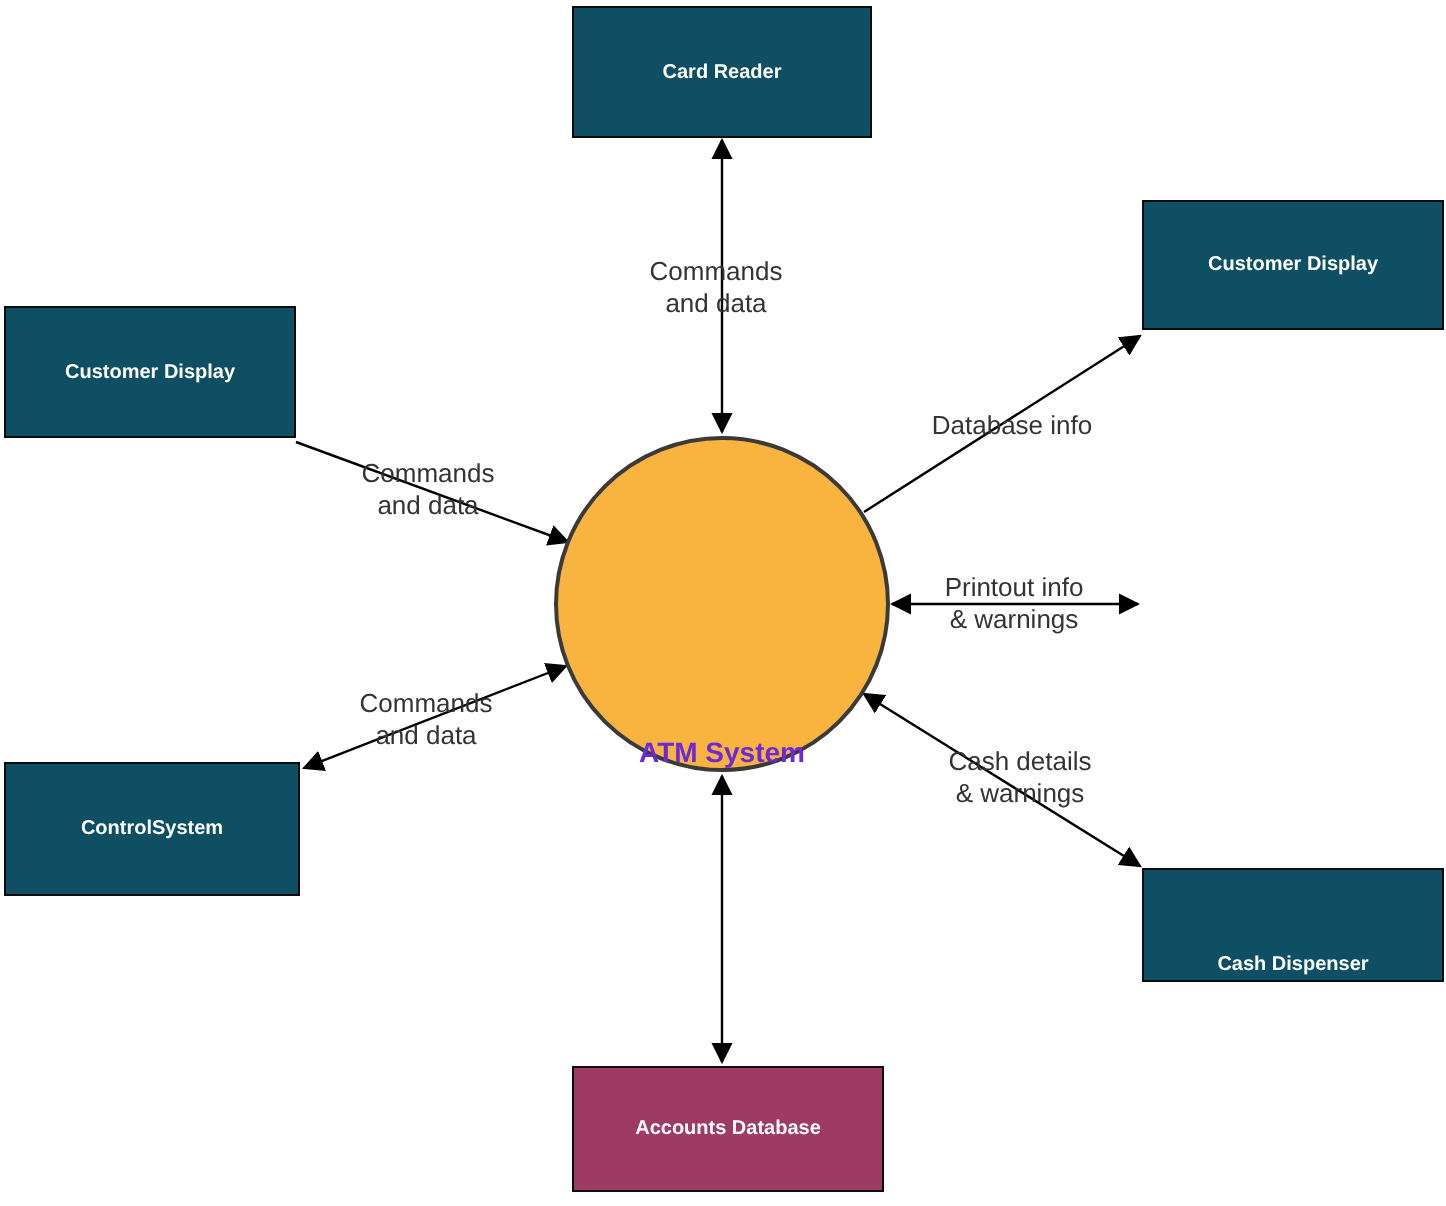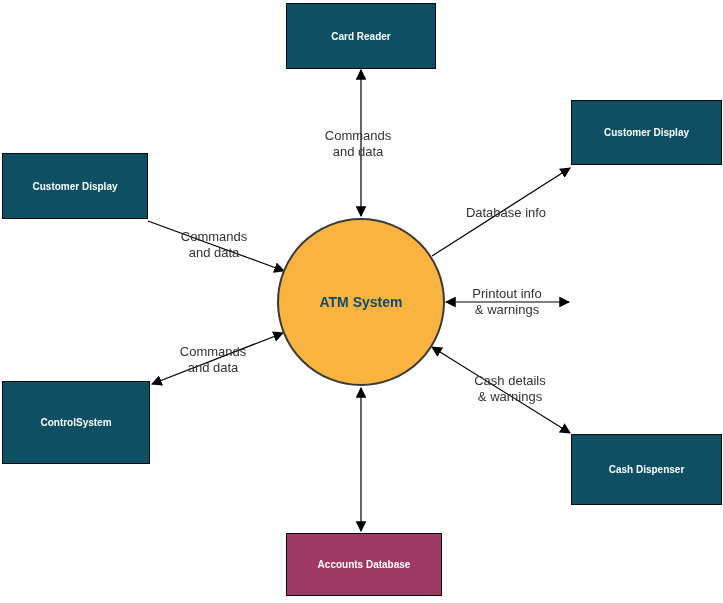--- a/index.html
+++ b/index.html
@@ -14,22 +14,22 @@
     position:absolute;display:flex;align-items:center;justify-content:center;
     text-align:center;font-weight:bold;font-size:10px;color:#ffffff;
     border:1.6px solid #0a0a0a;box-sizing:border-box;padding:2px;
   }
   .node.teal{background:var(--node-teal,#0e4f63);}
   .node.maroon{background:var(--node-maroon,#9e3a63);}
   .process{
     position:absolute;border-radius:50%;
     background:var(--process-fill,#f9b440);
     border:2px solid var(--process-border,#3a3a3a);
-    color:#0c4a6e;font-weight:bold;font-size:14px;
-    display:flex;align-items:center;justify-content:center;
+    color:#6d28d9;font-weight:bold;font-size:14px;
+    display:flex;align-items:flex-end;justify-content:center;
     box-sizing:border-box;text-align:center;
   }
   .edge-label{
     position:absolute;font-size:13px;line-height:16px;
     color:var(--label-text,#333333);text-align:center;white-space:pre-line;
   }
 </style>
 </head>
 <body>
 
@@ -52,29 +52,29 @@
 
   <div class="node teal" style="left:286px;top:3px;width:150px;height:66px;">
     <span>Card Reader</span>
   </div>
 
   <div class="node teal" style="left:571px;top:100px;width:151px;height:65px;">
     <span>Customer Display</span>
   </div>
 
 
-  <div class="node teal" style="left:571px;top:434px;width:151px;height:71px;">
+  <div class="node teal" style="left:571px;top:434px;width:151px;height:57px;align-items:flex-end;">
     <span>Cash Dispenser</span>
   </div>
 
   <div class="node teal" style="left:2px;top:153px;width:146px;height:66px;">
     <span>Customer Display</span>
   </div>
 
-  <div class="node teal" style="left:2px;top:381px;width:148px;height:83px;">
+  <div class="node teal" style="left:2px;top:381px;width:148px;height:67px;">
     <span>ControlSystem</span>
   </div>
 
   <div class="node maroon" style="left:286px;top:533px;width:156px;height:63px;">
     <span>Accounts Database</span>
   </div>
 
   <div class="process" style="left:277px;top:218px;width:168px;height:168px;">
     <span>ATM System</span>
   </div>

